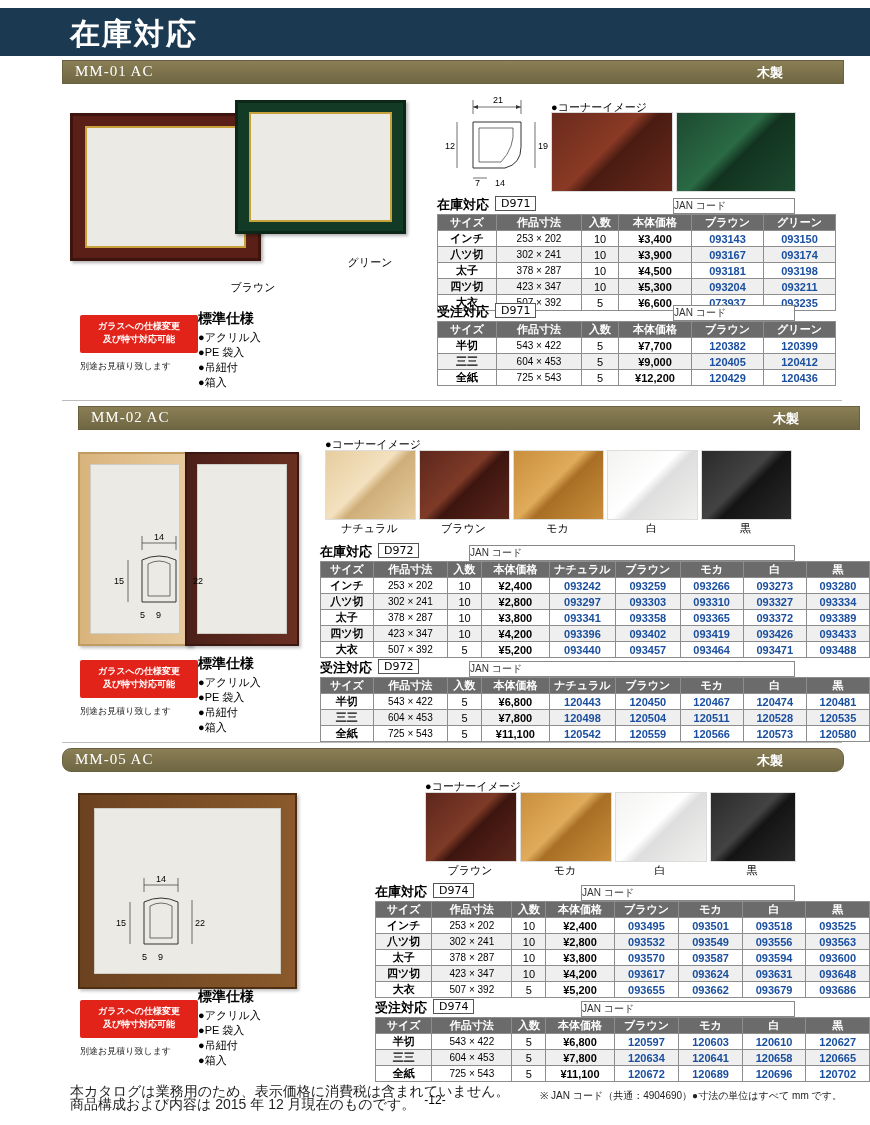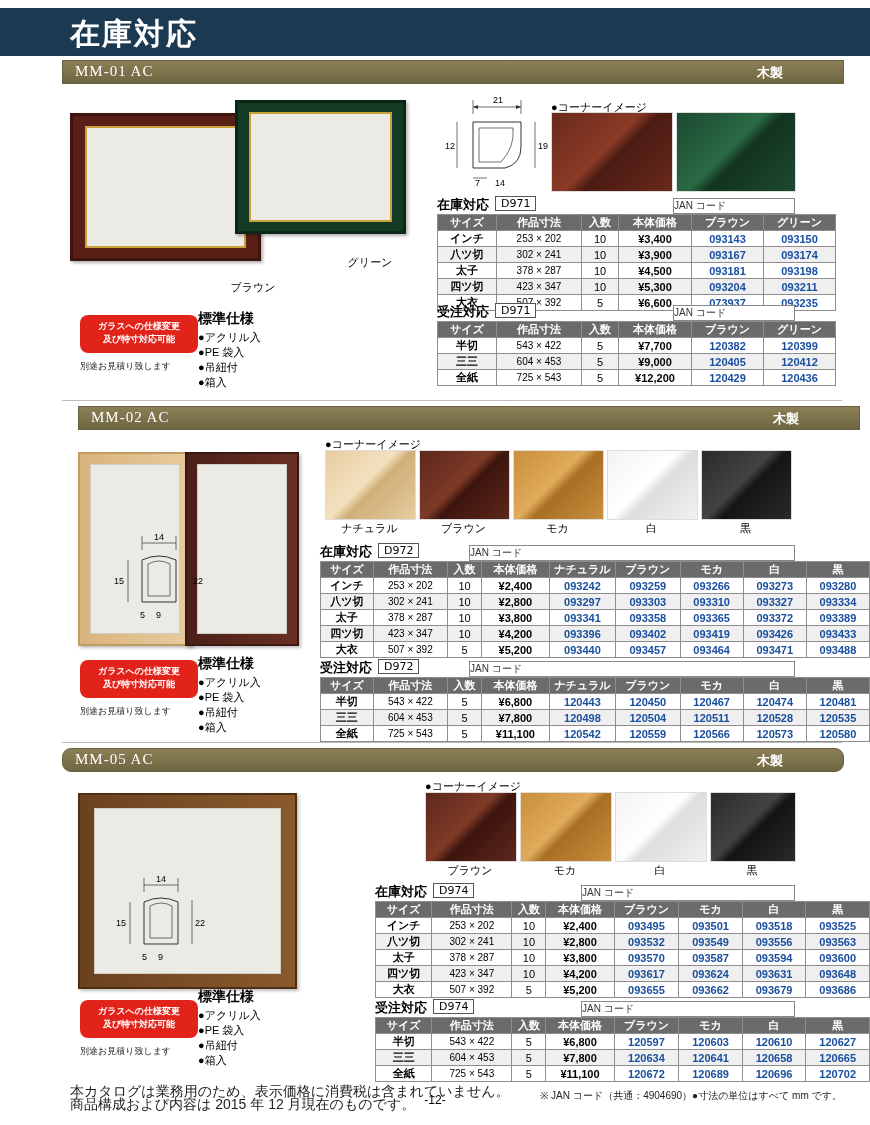--- a/index.html
+++ b/index.html
@@ -35,21 +35,21 @@
     position:absolute;right:60px;top:3px;font-size:13px;color:#fff;font-weight:bold;
   }
 
   
   .frame{position:absolute;}
   .frame .inner{position:absolute;background:#eceae5;border:1px solid #cfccc4;}
 
   
   .notice{
     position:absolute;width:118px;height:38px;background:#e2231a;
-    color:#fff;text-align:center;border-radius:8px;
+    color:#fff;text-align:center;border-radius:2px;
   }
   .notice div{font-size:9px;line-height:13px;padding-top:5px;font-weight:bold;}
   .notice div+div{padding-top:0;}
   .estimate{
     position:absolute;font-size:9px;color:#222;
   }
   .std-spec{position:absolute;}
   .std-spec .t{font-size:14px;font-weight:bold;font-family:"DejaVu Sans",sans-serif;}
   .std-spec ul{margin:2px 0 0 0;padding:0;list-style:none;}
   .std-spec li{font-size:11px;line-height:15px;}

